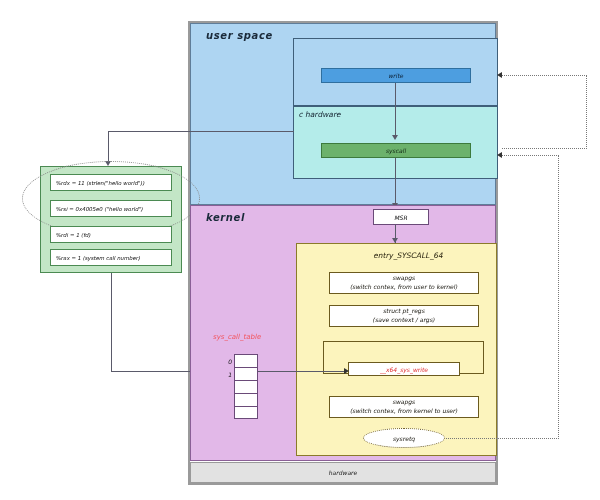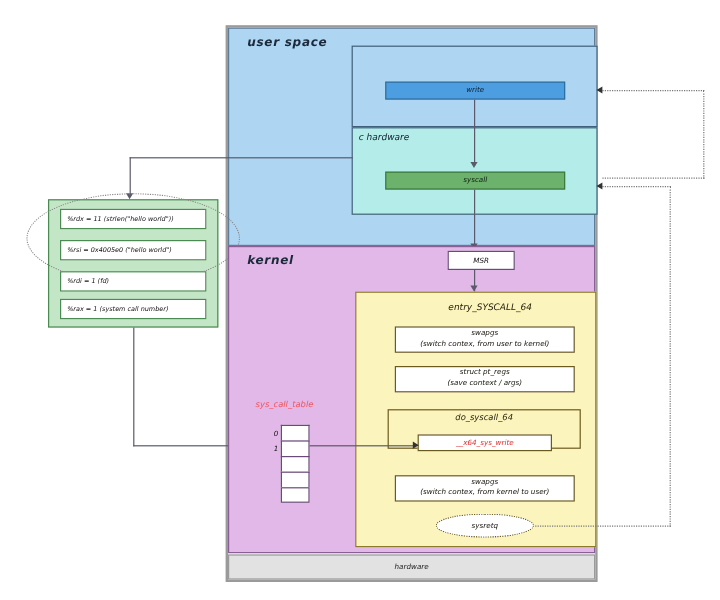--- a/index.html
+++ b/index.html
@@ -220,21 +220,20 @@
     <span>swapgs</span>
     <span>(switch contex, from user to kernel)</span>
   </div>
 
   <div class="abs yellow-inner" id="ptregs">
     <span>struct pt_regs</span>
     <span>(save context / args)</span>
   </div>
 
   <div class="abs" id="do-syscall-box"></div>
-  <div class="abs" id="do-syscall-label">do_syscall_64</div>
   <div class="abs" id="x64-write">__x64_sys_write</div>
 
   <div class="abs yellow-inner" id="swapgs2">
     <span>swapgs</span>
     <span>(switch contex, from kernel to user)</span>
   </div>
 
   <div class="abs" id="sysretq">sysretq</div>
 
   <div class="abs" id="sct-label">sys_call_table</div>

